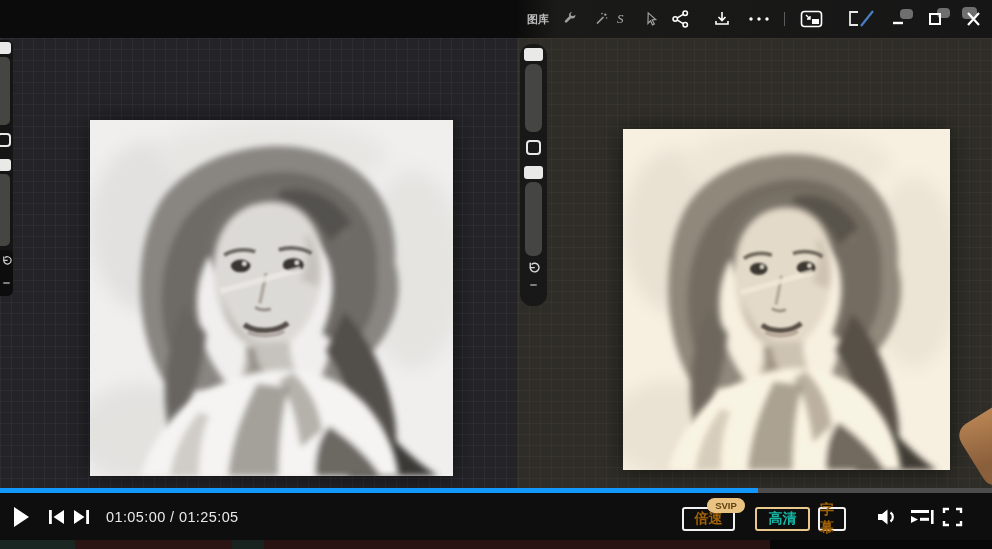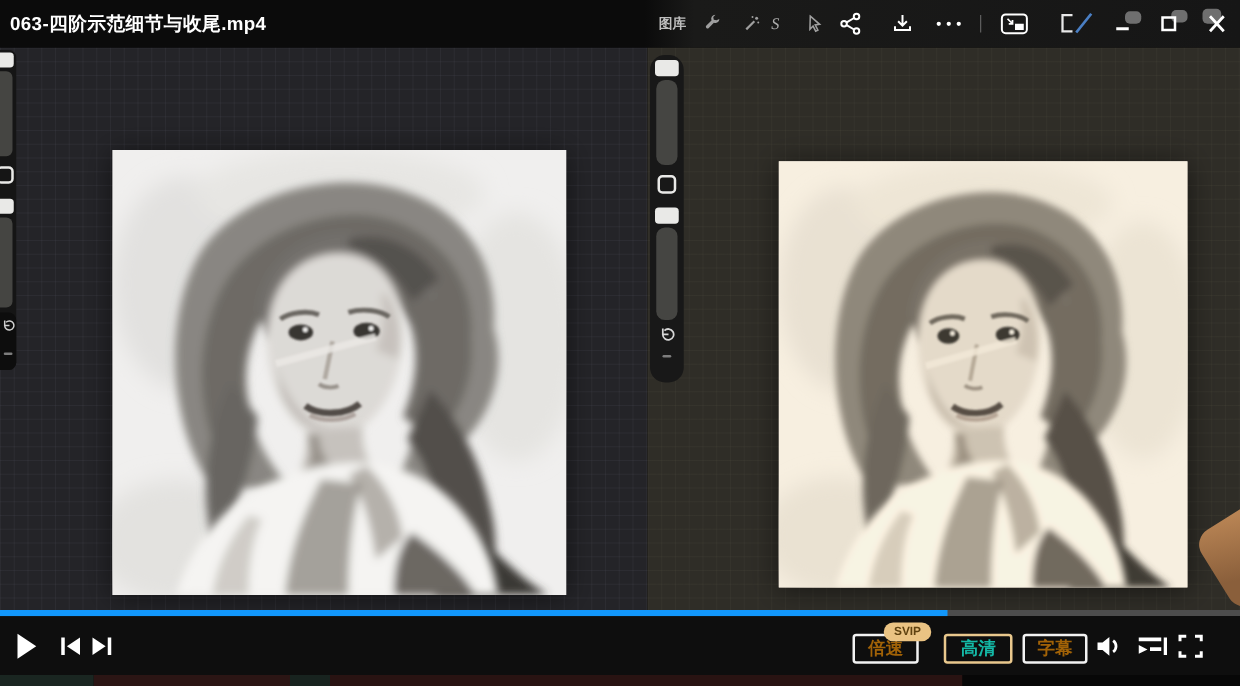--- a/index.html
+++ b/index.html
@@ -131,21 +131,20 @@
           <path d="M56 71 C60 75 63 80 64 87 L58 92 C57 84 55 77 52 73 Z" fill="#b5afa6"></path>
           <path d="M30 82 C26 87 23 93 22 100 L30 100 C30 93 31 87 33 83 Z" fill="#cfcac2"></path>
           <path d="M46 74 C42 82 39 90 38 100 L52 100 C52 90 53 81 55 75 Z" fill="#8b847a" opacity=".75"></path>
           <path d="M66 86 C72 90 78 96 80 100 L62 100 C62 94 63 89 66 86 Z" fill="#6e6860"></path>
         </g>
       </g>
     </defs>
   </svg>
 
   <header class="topbar">
-    <div class="title">063-四阶示范细节与收尾.mp4</div>
 
     <span class="ti glabel" style="left:527px">图库</span>
 
     <span class="ti" style="left:562px">
       <svg width="16" height="16" viewBox="0 0 16 16">
           <path d="M13.5 4.2a3.2 3.2 0 0 1-4.4 3L5 11.3a1.3 1.3 0 0 1-1.9-1.9L7.2 5.3a3.2 3.2 0 0 1 3-4.4L8.6 2.5l.4 2.2 2.2.4 2.3-1z" fill="#9f9f9f"></path>
         </svg>
     </span>
 
     <span class="ti" style="left:593px">
@@ -291,25 +290,26 @@
           <rect x="1" y="1" width="2.8" height="14" fill="#fff"></rect>
           <path d="M16 1 L5.5 8 L16 15 Z" fill="#fff"></path>
         </svg>
     </span>
     <span class="cbtn" style="left:73px">
       <svg width="17" height="16" viewBox="0 0 17 16">
           <path d="M1 1 L11.5 8 L1 15 Z" fill="#fff"></path>
           <rect x="13.2" y="1" width="2.8" height="14" fill="#fff"></rect>
         </svg>
     </span>
+    <div class="time">01:05:00 / 01:25:05</div>
 
     <div class="pill" style="left:682px;width:53px">倍速</div>
     <div class="svip">SVIP</div>
     <div class="pill gold" style="left:755px;width:55px">高清</div>
-    <div class="pill" style="left:818px;width:52px">字幕</div>
+    <div class="pill" style="left:818px;width:28px">字幕</div>
 
     <span class="cbtn" style="left:876px">
       <svg width="23" height="20" viewBox="0 0 23 20">
         <path d="M2 7 v6 h4 l5.5 4.5 V2.5 L6 7 Z" fill="#fff"></path>
         <path d="M14.5 5.5 a5.5 5.5 0 0 1 0 9" fill="none" stroke="#fff" stroke-width="2.2"></path>
       </svg>
     </span>
     <span class="cbtn" style="left:910px">
       <svg width="24" height="18" viewBox="0 0 24 18">
         <rect x="1" y="2" width="18" height="3" fill="#fff"></rect>

